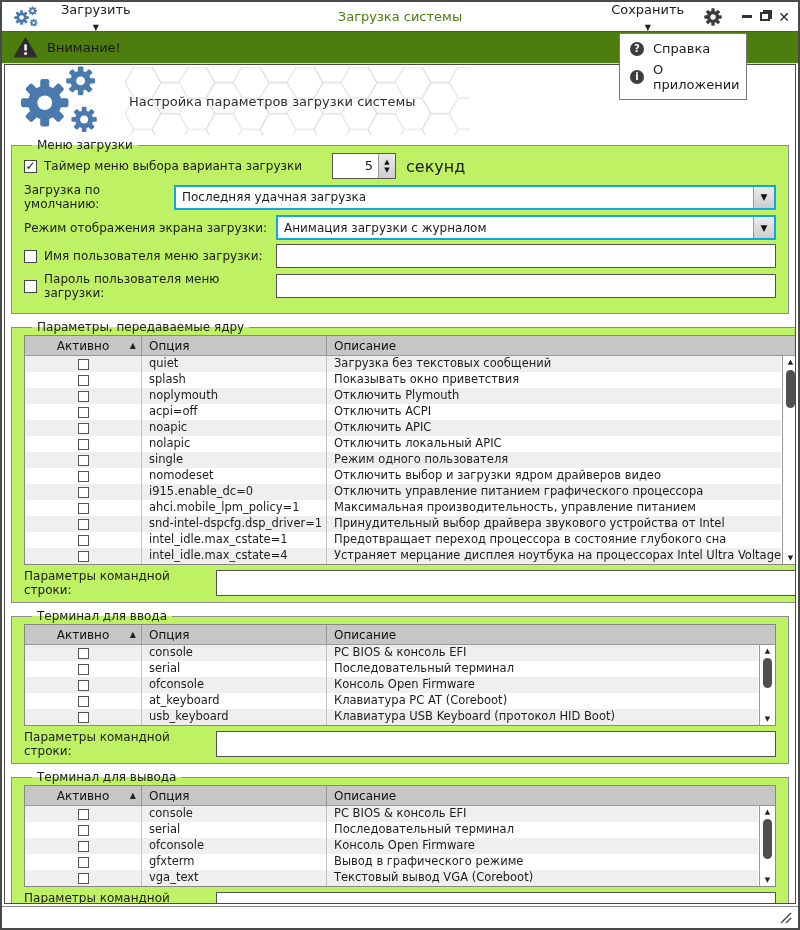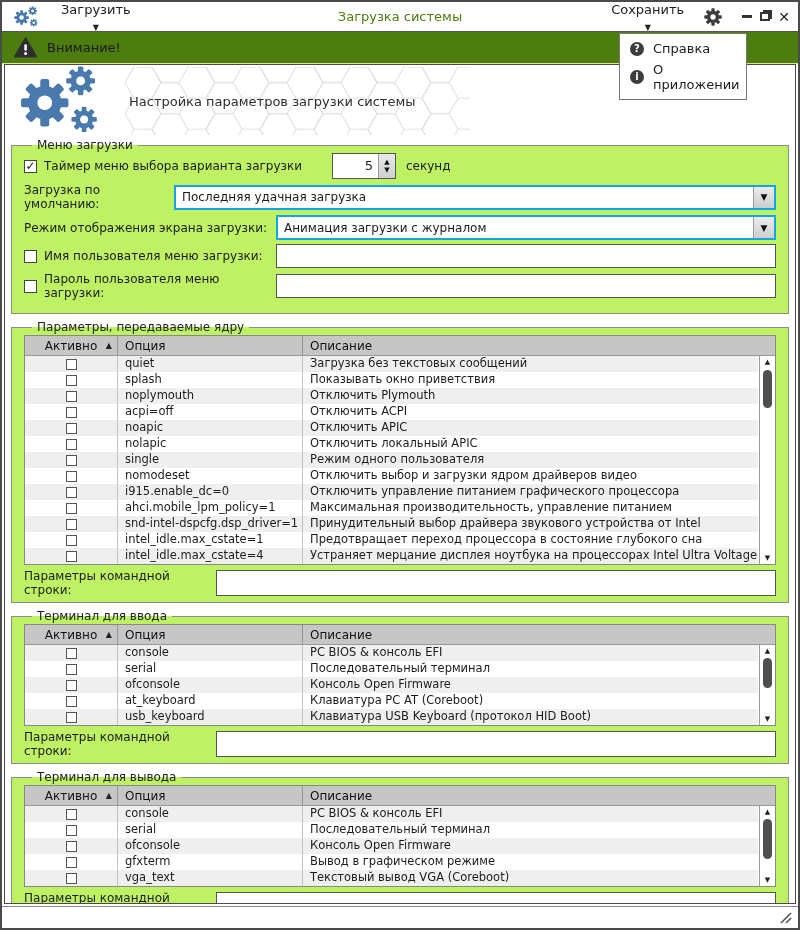--- a/index.html
+++ b/index.html
@@ -45,38 +45,38 @@
   .lbl { font-size:12px; color:#1c1c1c; }
   .cbwrap { display:flex; align-items:center; gap:7px; }
   .cb { width:13px; height:13px; border:1px solid #444; background:#fff; flex:none; position:relative; font-size:12px; line-height:11px; text-align:center; color:#111; }
   .cb-sm { width:11px; height:11px; border:1px solid #555; background:#fff; display:inline-block; }
 
   
   .spin { display:flex; width:64px; height:26px; border:1px solid #555; margin-left:30px; background:#fff; }
   .spin-val { flex:1; font-size:13px; text-align:right; padding:4px 5px 0 0; }
   .spin-btn { width:17px; border-left:1px solid #999; background:linear-gradient(#e9e9e9,#cfcfcf); display:flex; flex-direction:column; align-items:center; justify-content:center; gap:1px; }
   .spin-btn span { font-size:7px; line-height:7px; color:#111; }
-  .unit { font-size:12px; margin-left:10px; }
+  .unit { font-size:16px; margin-left:10px; }
 
   
   .combo { flex:1; height:25px; border:2px solid #0ea5e9; background:#fff; display:flex; align-items:center;gap:45px; }
   .combo-val { flex:1; font-size:12px; padding-left:6px; white-space:nowrap; overflow:hidden; }
   .combo-btn { width:21px; align-self:stretch; border-left:1px solid #999; background:linear-gradient(#ececec,#cdcdcd); display:flex; align-items:center; justify-content:center; }
   .combo-btn span { font-size:9px; color:#111; }
 
   
   .tinput { flex:1; height:24px; border:1px solid #555; background:#fff; font-size:12px; padding:0 6px; font-family:"DejaVu Sans",sans-serif; }
 
   
   .table { position:relative; border:1px solid #888; background:#fff; margin-bottom:4px; }
   .thead { display:flex; height:20px; background:#c6c6c6; border-bottom:1px solid #999; }
   .th { font-size:12px; color:#111; display:flex; align-items:center; justify-content:flex-start; padding-left:7px; border-right:1px solid #979797; position:relative; }
   .th.c1 { justify-content:center; padding-left:0; }
   .sort { position:absolute; right:5px; font-size:8px; color:#222; }
-  .c1 { width:93px; flex:none; }
+  .c1 { width:117px; flex:none; }
   .c2 { width:185px; flex:none; }
   .c3 { flex:1; border-right:none !important; }
   .tbody { padding-right:17px; }
   .trow { display:flex; height:16px; align-items:center; }
   .tbody .trow:nth-child(odd) { background:#efefef; }
   .td { font-size:11.5px; height:16px; line-height:15px; padding-left:7px; border-right:1px solid #c2c2c2; white-space:nowrap; overflow:hidden; }
   .td.c1 { display:flex; align-items:center; justify-content:center; padding-left:0; }
   .td.c3 { border-right:none; }
 
   
@@ -468,21 +468,21 @@
               </div>
     <div class="td c2">ofconsole</div>
     <div class="td c3">Консоль Open Firmware</div>
   </div>
 
   <div class="trow">
     <div class="td c1">
                 <span class="cb-sm"></span>
               </div>
     <div class="td c2">gfxterm</div>
-    <div class="td c3">Вывод в графическом режиме</div>
+    <div class="td c3">Вывод в графического режиме</div>
   </div>
 
   <div class="trow">
     <div class="td c1">
                 <span class="cb-sm"></span>
               </div>
     <div class="td c2">vga_text</div>
     <div class="td c3">Текстовый вывод VGA (Coreboot)</div>
   </div>
 </div>

